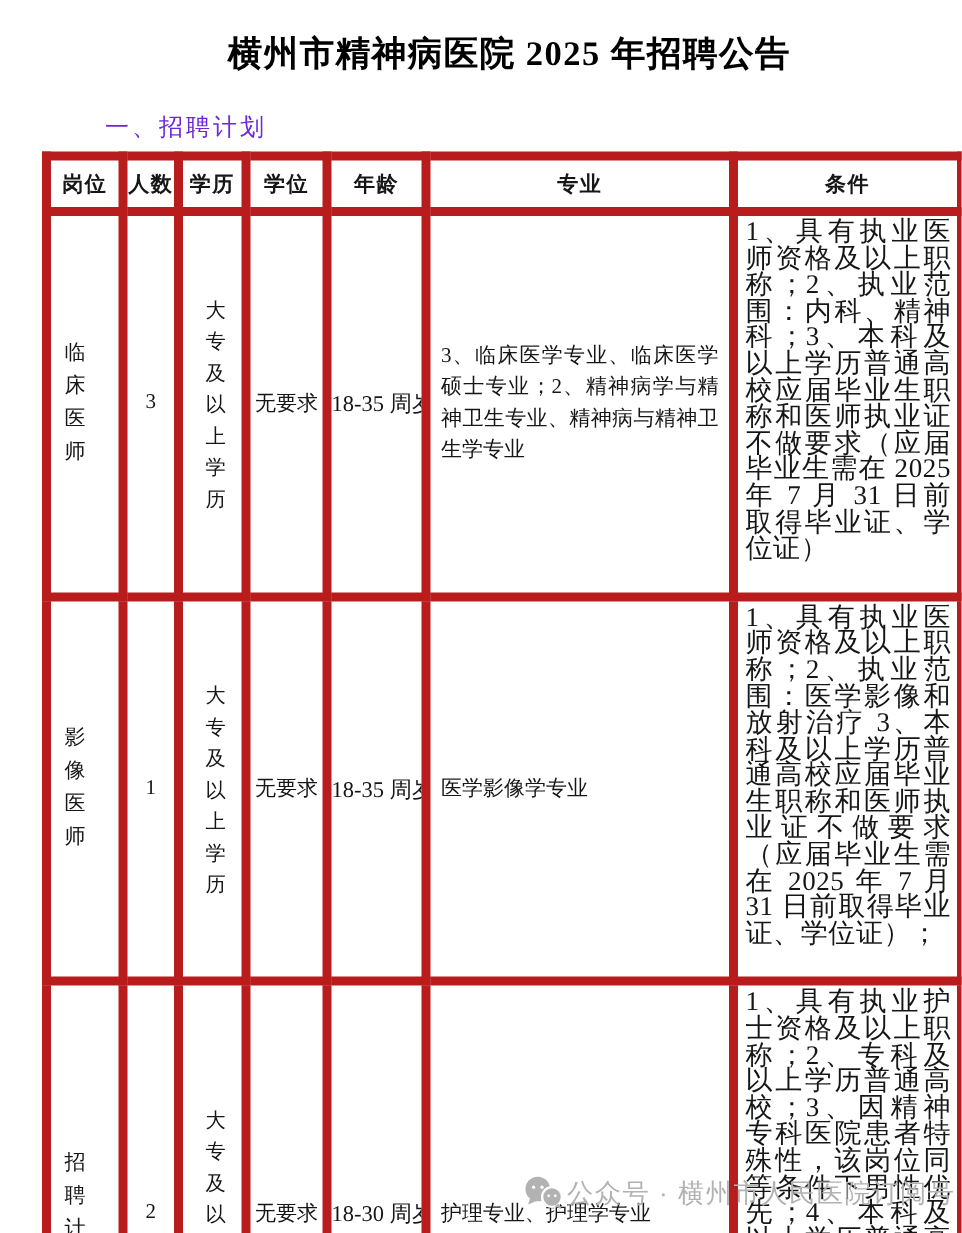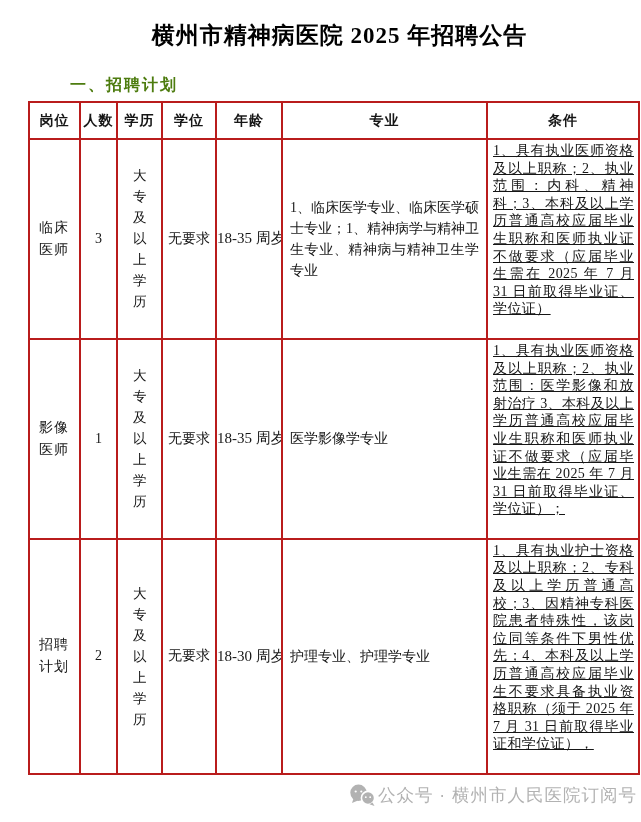--- a/index.html
+++ b/index.html
@@ -14,34 +14,34 @@
     text-align:center;
     font-size:23px;
     font-weight:bold;
     letter-spacing:1px;
     color:#000000;
     padding-left:38px;
   }
   .section-heading {
     margin:24px 0 10px 70px;
     font-size:16px;
-    font-weight:bold;
+    font-weight:normal;
     letter-spacing:2px;
-    color:#4d7c0f;
+    color:#6d28d9;
   }
   table.recruit {
     position:absolute;
     left:28px;
     top:101px;
     width:610px;
     border-collapse:collapse;
     table-layout:fixed;
   }
   table.recruit th, table.recruit td {
-    border:2px solid #b91c1c;
+    border:6px solid #b91c1c;
     font-weight:normal;
     color:#161616;
     overflow:hidden;
   }
   table.recruit th {
     font-size:14px;
     font-weight:bold;
     text-align:center;
     vertical-align:middle;
     padding:2px 0;
@@ -80,25 +80,24 @@
   td.c-major {
     text-align:justify;
     vertical-align:middle;
     font-size:14px;
     line-height:21px;
     padding:2px 7px;
   }
   td.c-cond {
     text-align:justify;
     vertical-align:top;
-    font-size:14px;
+    font-size:18px;
     line-height:17.6px;
     padding:2px 4px 20px 5px;
     letter-spacing:0.4px;
-    text-decoration:underline;
   }
   .footer {
     position:absolute;
     top:783px;
     right:4px;
     display:flex;
     align-items:center;
     gap:2px;
     font-family:"Liberation Sans","DejaVu Sans",sans-serif;
     font-size:17.5px;
@@ -133,21 +132,21 @@
     <th>年龄</th>
     <th>专业</th>
     <th>条件</th>
   </tr>
   <tr class="r1">
     <td class="c-pos">临床医师</td>
     <td class="c-num">3</td>
     <td class="c-edu">大专及以上学历</td>
     <td class="c-deg">无要求</td>
     <td class="c-age">18-35 周岁</td>
-    <td class="c-major">1、临床医学专业、临床医学硕士专业；1、精神病学与精神卫生专业、精神病与精神卫生学专业</td>
+    <td class="c-major">3、临床医学专业、临床医学硕士专业；2、精神病学与精神卫生专业、精神病与精神卫生学专业</td>
     <td class="c-cond">1、具有执业医师资格及以上职称；2、执业范围：内科、精神科；3、本科及以上学历普通高校应届毕业生职称和医师执业证不做要求（应届毕业生需在 2025 年 7 月 31 日前取得毕业证、学位证）</td>
   </tr>
   <tr class="r2">
     <td class="c-pos">影像医师</td>
     <td class="c-num">1</td>
     <td class="c-edu">大专及以上学历</td>
     <td class="c-deg">无要求</td>
     <td class="c-age">18-35 周岁</td>
     <td class="c-major">医学影像学专业</td>
     <td class="c-cond">1、具有执业医师资格及以上职称；2、执业范围：医学影像和放射治疗 3、本科及以上学历普通高校应届毕业生职称和医师执业证不做要求（应届毕业生需在 2025 年 7 月 31 日前取得毕业证、学位证）；</td>

